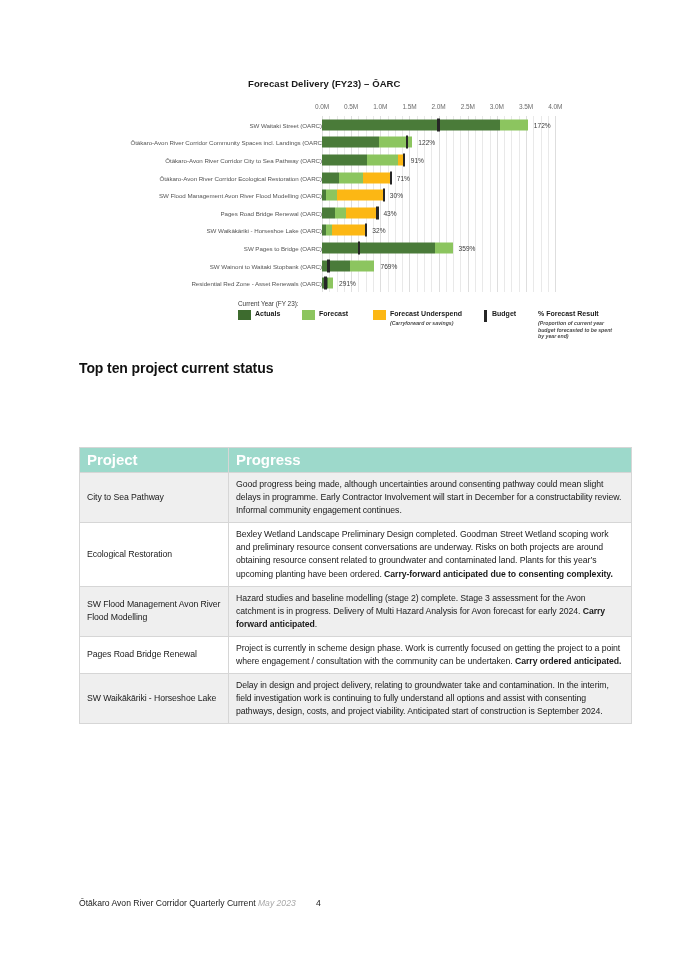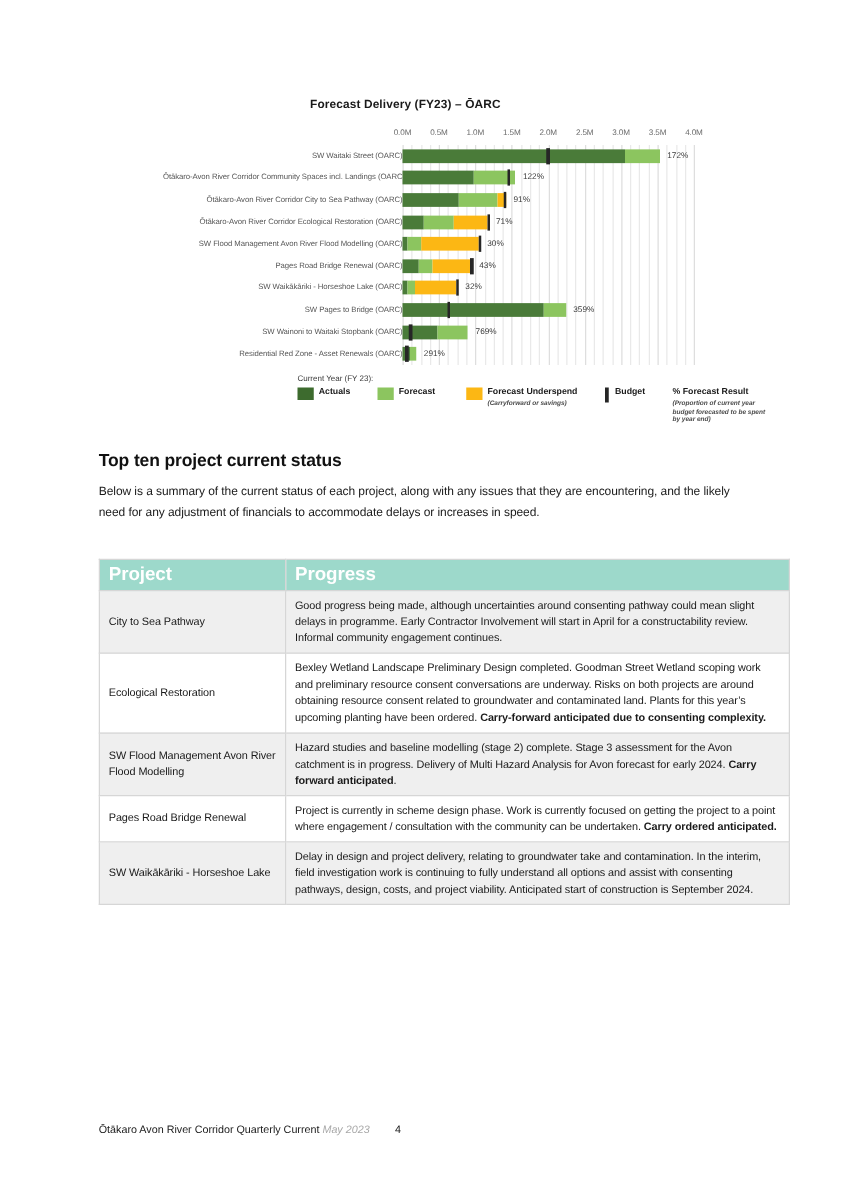--- a/index.html
+++ b/index.html
@@ -458,37 +458,36 @@
       </div>
 
       <div class="legend-item" style="left:300px;">
         <span class="legend-note">% Forecast Result</span>
         <span class="legend-note-sub">(Proportion of current year budget forecasted to be spent by year end)</span>
       </div>
     </div>
   </div>
 
   <div class="section-heading">Top ten project current status</div>
-  <div class="intro">Below is a summary of the current status of each project, along with any issues that they are encountering, and the likely need for any adjustment of financials to accommodate delays or increases in speed.</div>
 
   <table class="status-table">
     <colgroup>
       <col class="col-project">
       <col class="col-progress">
     </colgroup>
     <thead>
       <tr>
         <th>Project</th>
         <th>Progress</th>
       </tr>
     </thead>
     <tbody id="table-body">
         <tr class="shade">
           <td>City to Sea Pathway</td>
-          <td class="progress-cell">Good progress being made, although uncertainties around consenting pathway could mean slight delays in programme. Early Contractor Involvement will start in April for a constructability review. Informal community engagement continues.</td>
+          <td class="progress-cell">Good progress being made, although uncertainties around consenting pathway could mean slight delays in programme. Early Contractor Involvement will start in December for a constructability review. Informal community engagement continues.</td>
         </tr>
         <tr class="plain">
           <td>Ecological Restoration</td>
           <td class="progress-cell">Bexley Wetland Landscape Preliminary Design completed. Goodman Street Wetland scoping work and preliminary resource consent conversations are underway.  Risks on both projects are around obtaining resource consent related to groundwater and contaminated land. Plants for this year’s upcoming planting have been ordered.  <b>Carry-forward anticipated due to consenting complexity.</b></td>
         </tr>
         <tr class="shade">
           <td>SW Flood Management Avon River Flood Modelling</td>
           <td class="progress-cell">Hazard studies and baseline modelling (stage 2) complete. Stage 3 assessment for the Avon catchment is in progress.  Delivery of Multi Hazard Analysis for Avon forecast for early 2024.  <b>Carry forward anticipated</b>.</td>
         </tr>
         <tr class="plain">

